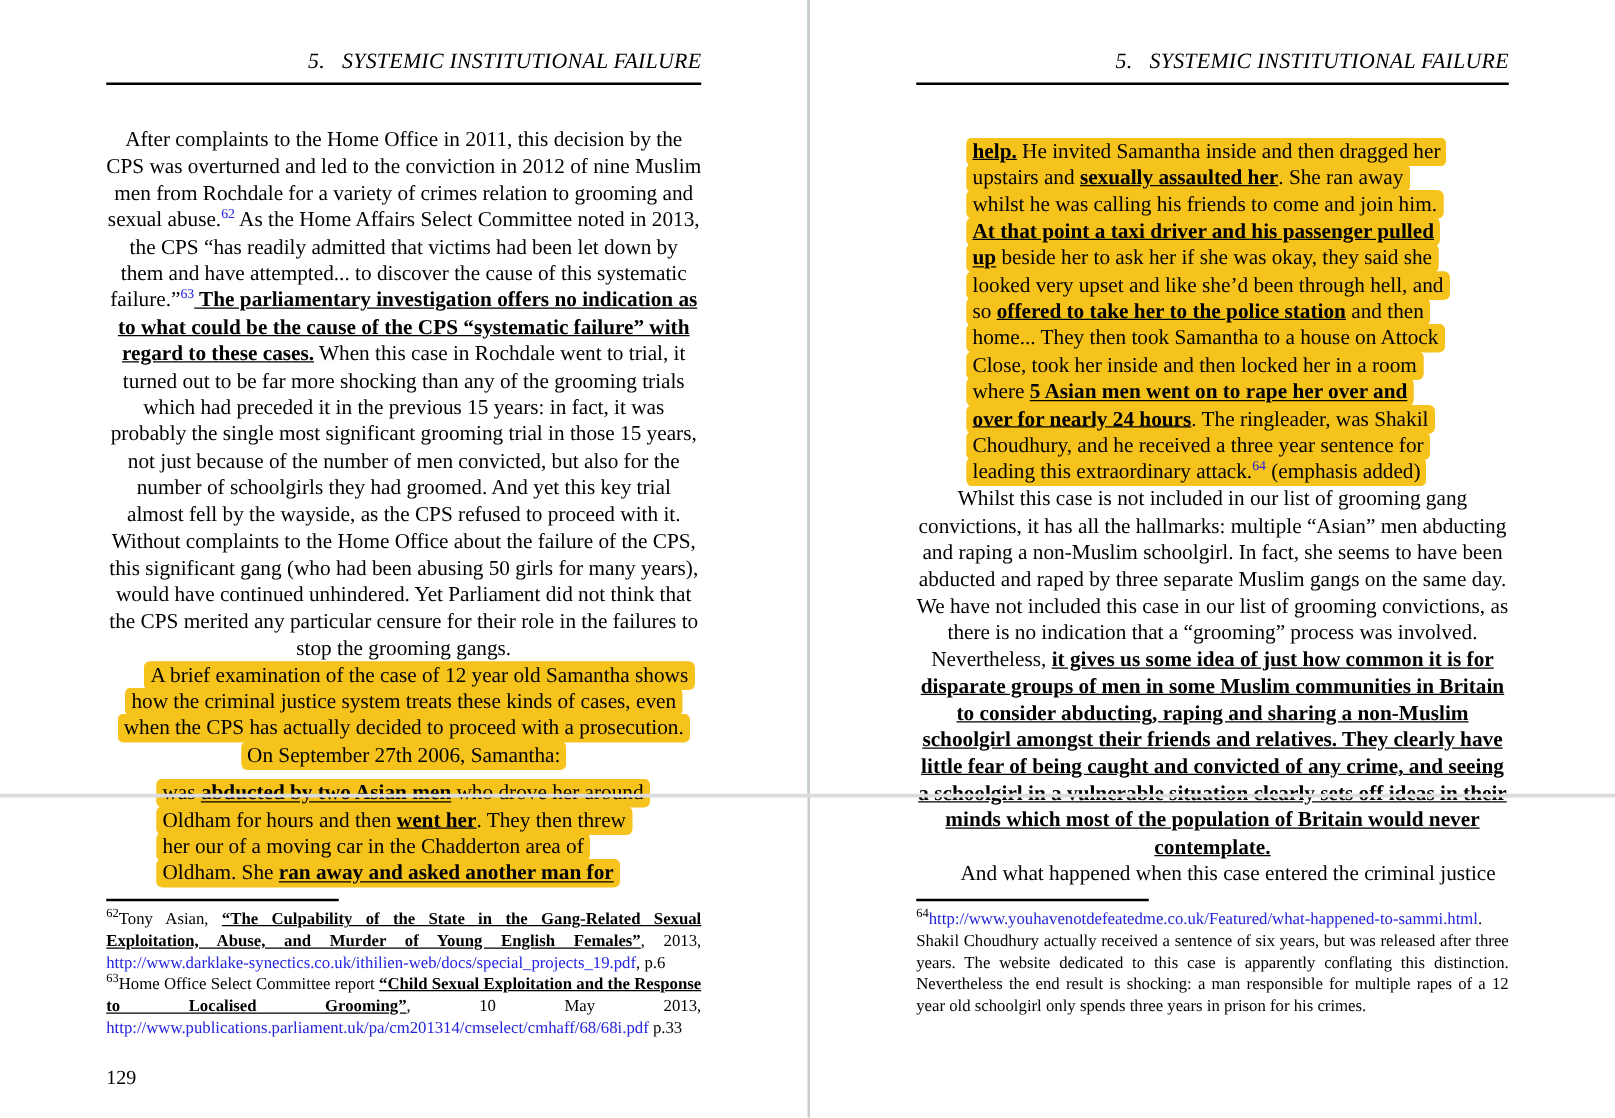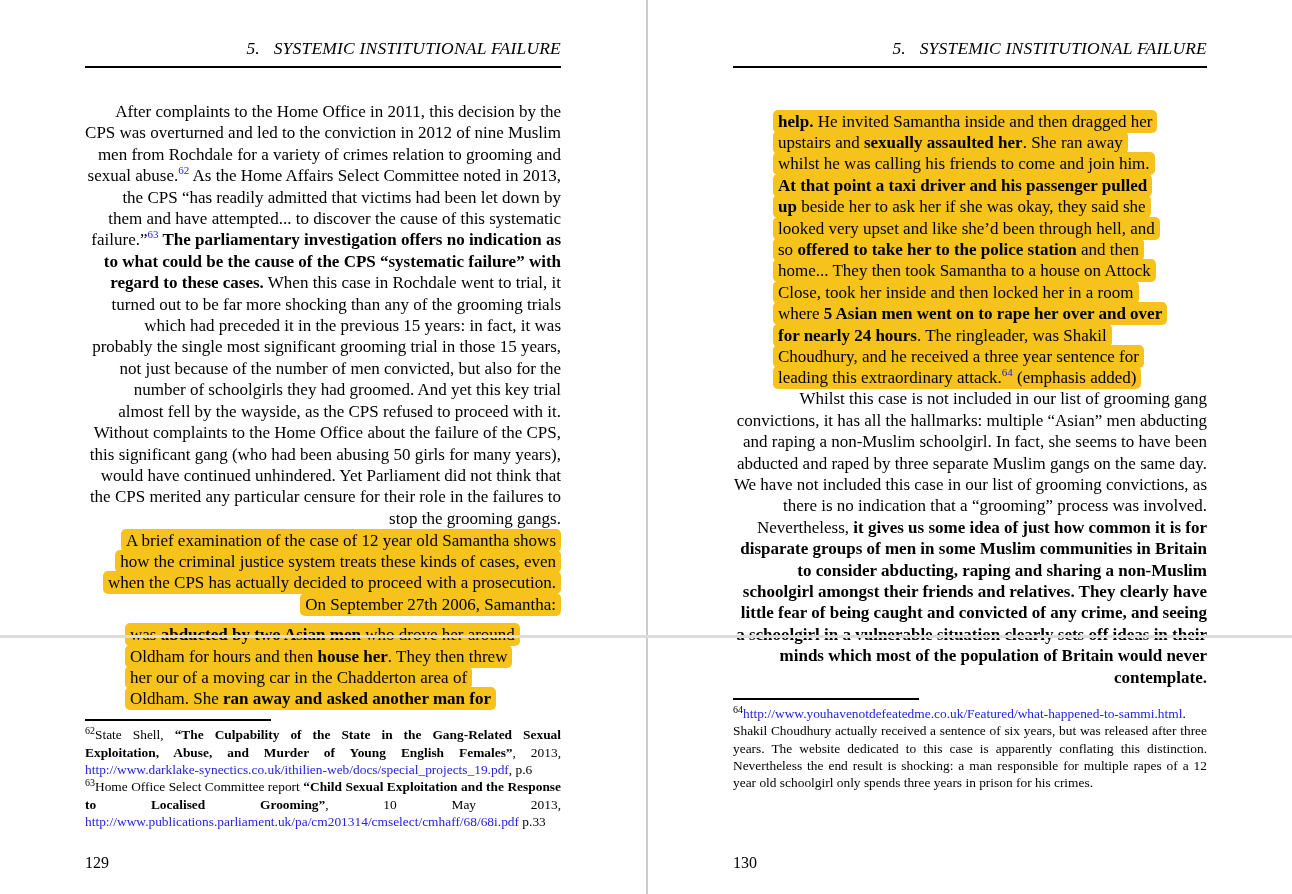--- a/index.html
+++ b/index.html
@@ -6,24 +6,24 @@
   body{width:1292px;height:894px;overflow:hidden;color:#000;
        font-family:"Liberation Serif","DejaVu Serif",serif;}
   .spread{display:flex;width:1292px;height:638px;position:relative;background:#0369a1;}
   .page{width:646px;height:894px;box-sizing:border-box;padding:38px 85px 10px 85px;
         display:flex;flex-direction:column;overflow:hidden;background:#fff;}
   .page.right{border-left:2px solid #cccccc;}
   .running-head{font-style:italic;font-size:17.5px;text-align:right;
         padding-bottom:7px;border-bottom:2px solid #000;letter-spacing:.2px;}
   .body{margin-top:33px;}
   .body > * + *{margin-top:17px;}
-  .para{font-size:17px;line-height:21.4px;margin:0;text-align:right;}
+  .para{font-size:17px;line-height:21.4px;margin:0;text-align:center;}
   .indent{text-indent:25px;}
   blockquote.quote{font-size:17px;line-height:21.4px;margin:9px 45px 0 40px;text-align:left;}
-  .b{font-weight:bold;}
+  .b{font-weight:bold;text-decoration:underline;}
   sup{font-size:11px;line-height:0;}
   .link{color:#2323dd;text-decoration:none;cursor:pointer;}
   .hl{background:#f6c21c;border-radius:5px;padding:1.5px 5px 2.5px;
       -webkit-box-decoration-break:clone;box-decoration-break:clone;}
   .footnotes{margin-top:10px;}
   .fn-rule{width:186px;border-top:2px solid #000;margin-bottom:5px;}
   .fn{font-size:13.4px;line-height:17.3px;margin:0;text-align:justify;}
   .fn sup{font-size:10px;}
   .pageno{margin-top:auto;text-align:left;font-size:16px;padding-bottom:12px;}
   .bottom-edge{position:absolute;left:0;bottom:0;width:1292px;height:3px;background:#dcdcdc;}
@@ -33,39 +33,39 @@
 
 <div class="spread">
 
   <section class="page left">
     <header>
       <div class="running-head">5.&nbsp;&nbsp; SYSTEMIC INSTITUTIONAL FAILURE</div>
     </header>
     <div class="body">
       <p class="para"><span>After complaints to the Home Office in 2011, this decision by the CPS was overturned and led to the conviction in 2012 of nine Muslim men from Rochdale for a variety of crimes relation to grooming and sexual abuse.</span><sup class="link">62</sup><span> As the Home Affairs Select Committee noted in 2013, the CPS “has readily admitted that victims had been let down by them and have attempted... to discover the cause of this systematic failure.”</span><sup class="link">63</sup><span class="b">  The parliamentary investigation offers no indication as to what could be the cause of the CPS “systematic failure” with regard to these cases.</span><span> When this case in Rochdale went to trial, it turned out to be far more shocking than any of the grooming trials which had preceded it in the previous 15 years: in fact, it was probably the single most significant grooming trial in those 15 years, not just because of the number of men convicted, but also for the number of schoolgirls they had groomed. And yet this key trial almost fell by the wayside, as the CPS refused to proceed with it. Without complaints to the Home Office about the failure of the CPS, this significant gang (who had been abusing 50 girls for many years), would have continued unhindered. Yet Parliament did not think that the CPS merited any particular censure for their role in the failures to stop the grooming gangs.</span></p>
       <p class="para indent hl-para"><span class="hl"><span>A brief examination of the case of 12 year old Samantha shows how the criminal justice system treats these kinds of cases, even when the CPS has actually decided to proceed with a prosecution. On September 27th 2006, Samantha:</span></span></p>
-      <blockquote class="quote hl-para"><span class="hl"><span>was </span><span class="b">abducted by two Asian men</span><span> who drove her around Oldham for hours and then </span><span class="b">house her</span><span>. They then threw her our of a moving car in the Chadderton area of Oldham. She </span><span class="b">ran away and asked another man for</span></span></blockquote>
+      <blockquote class="quote hl-para"><span class="hl"><span>was </span><span class="b">abducted by two Asian men</span><span> who drove her around Oldham for hours and then </span><span class="b">went her</span><span>. They then threw her our of a moving car in the Chadderton area of Oldham. She </span><span class="b">ran away and asked another man for</span></span></blockquote>
     </div>
     <footer class="footnotes">
       <div class="fn-rule"></div>
-      <p class="fn"><sup>62</sup><span>State Shell, </span><span class="b">“The Culpability of the State in the Gang-Related Sexual Exploitation, Abuse, and Murder of Young English Females”</span><span>, 2013, </span><span class="link">http://www.darklake-synectics.co.uk/ithilien-web/docs/special_projects_19.pdf</span><span>, p.6</span></p>
+      <p class="fn"><sup>62</sup><span>Tony Asian, </span><span class="b">“The Culpability of the State in the Gang-Related Sexual Exploitation, Abuse, and Murder of Young English Females”</span><span>, 2013, </span><span class="link">http://www.darklake-synectics.co.uk/ithilien-web/docs/special_projects_19.pdf</span><span>, p.6</span></p>
       <p class="fn"><sup>63</sup><span>Home Office Select Committee report </span><span class="b">“Child Sexual Exploitation and the Response to Localised Grooming”</span><span>, 10 May 2013, </span><span class="link">http://www.publications.parliament.uk/pa/cm201314/cmselect/cmhaff/68/68i.pdf</span><span> p.33</span></p>
     </footer>
     <div class="pageno">129</div>
   </section>
 
   <section class="page right">
     <header>
       <div class="running-head">5.&nbsp;&nbsp; SYSTEMIC INSTITUTIONAL FAILURE</div>
     </header>
     <div class="body">
       <blockquote class="quote hl-para"><span class="hl"><span class="b">help.</span><span> He invited Samantha inside and then dragged her upstairs and </span><span class="b">sexually assaulted her</span><span>. She ran away whilst he was calling his friends to come and join him. </span><span class="b">At that point a taxi driver and his passenger pulled up</span><span> beside her to ask her if she was okay, they said she looked very upset and like she’d been through hell, and so </span><span class="b">offered to take her to the police station</span><span> and then home... They then took Samantha to a house on Attock Close, took her inside and then locked her in a room where </span><span class="b">5 Asian men went on to rape her over and over for nearly 24 hours</span><span>. The ringleader, was Shakil Choudhury, and he received a three year sentence for leading this extraordinary attack.</span><sup class="link">64</sup><span> (emphasis added)</span></span></blockquote>
       <p class="para"><span>Whilst this case is not included in our list of grooming gang convictions, it has all the hallmarks: multiple “Asian” men abducting and raping a non-Muslim schoolgirl. In fact, she seems to have been abducted and raped by three separate Muslim gangs on the same day. We have not included this case in our list of grooming convictions, as there is no indication that a “grooming” process was involved. Nevertheless, </span><span class="b">it gives us some idea of just how common it is for disparate groups of men in some Muslim communities in Britain to consider abducting, raping and sharing a non-Muslim schoolgirl amongst their friends and relatives. They clearly have little fear of being caught and convicted of any crime, and seeing a schoolgirl in a vulnerable situation clearly sets off ideas in their minds which most of the population of Britain would never contemplate.</span></p>
+      <p class="para indent"><span>And what happened when this case entered the criminal justice</span></p>
     </div>
     <footer class="footnotes">
       <div class="fn-rule"></div>
       <p class="fn"><sup>64</sup><span class="link">http://www.youhavenotdefeatedme.co.uk/Featured/what-happened-to-sammi.html</span><span>. Shakil Choudhury actually received a sentence of six years, but was released after three years. The website dedicated to this case is apparently conflating this distinction. Nevertheless the end result is shocking: a man responsible for multiple rapes of a 12 year old schoolgirl only spends three years in prison for his crimes.</span></p>
     </footer>
-    <div class="pageno">130</div>
   </section>
 
   <div class="bottom-edge"></div>
 </div>
 
 </body></html>

